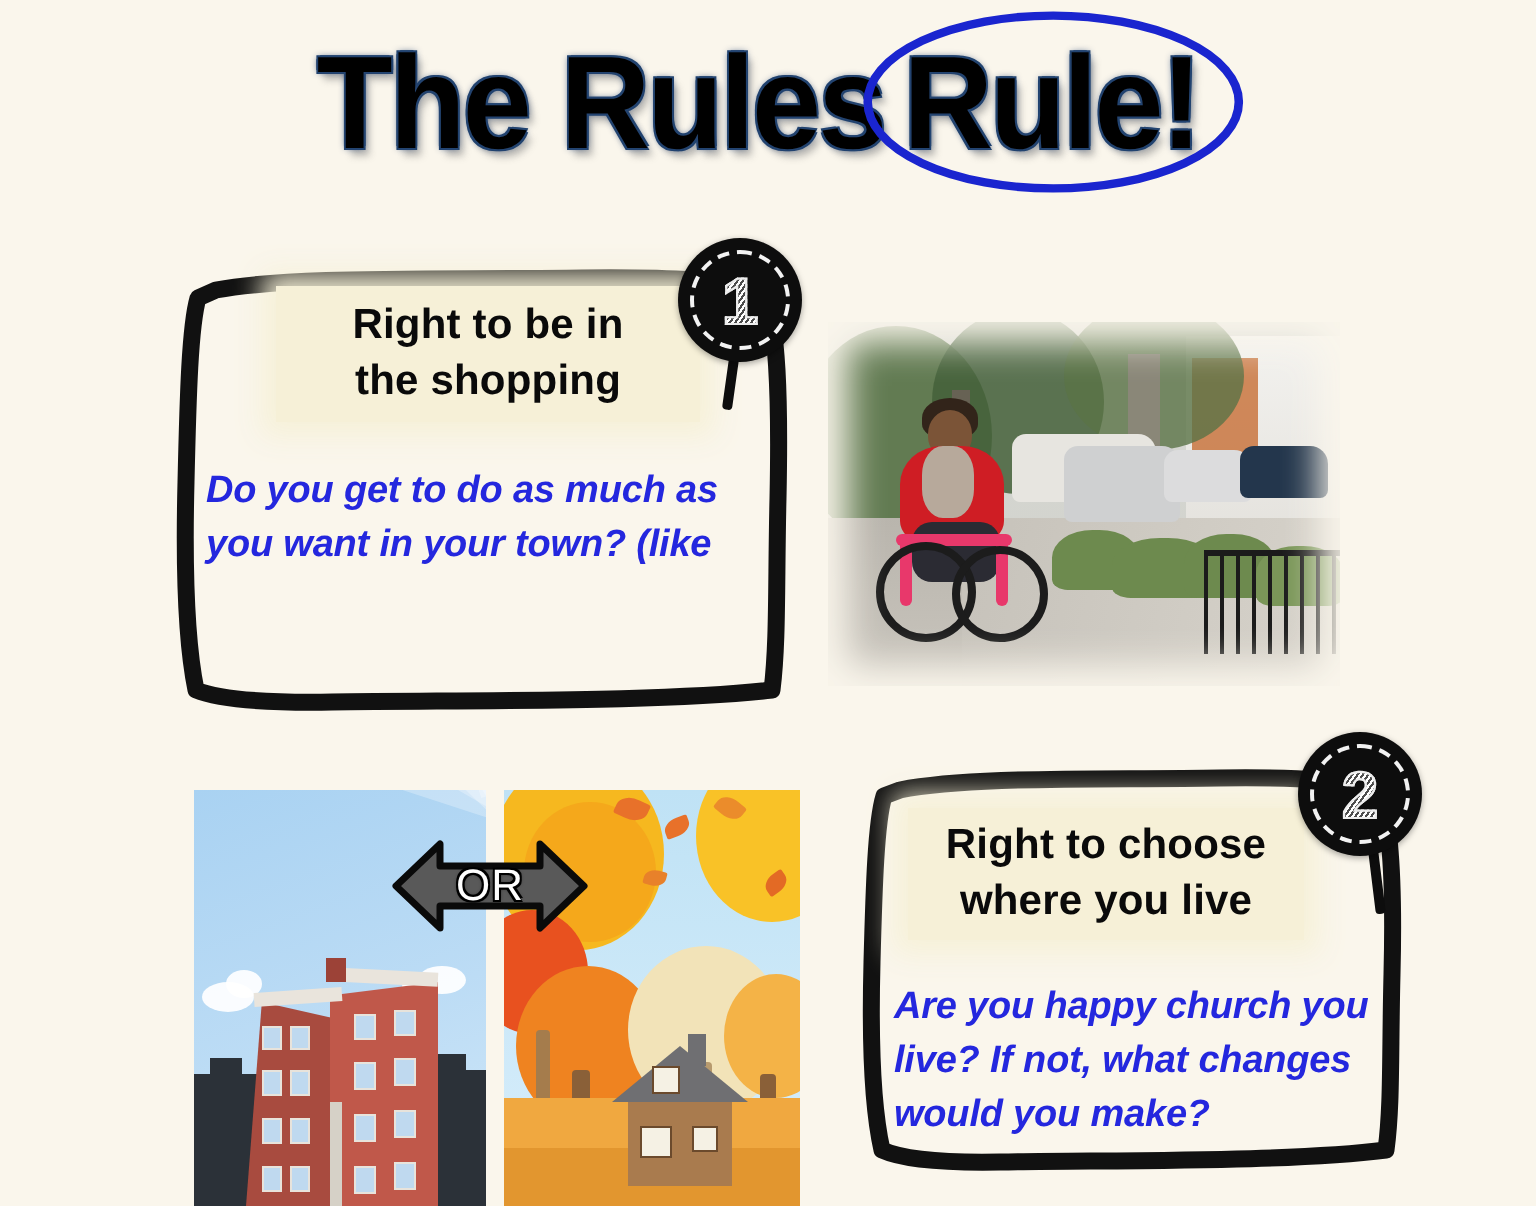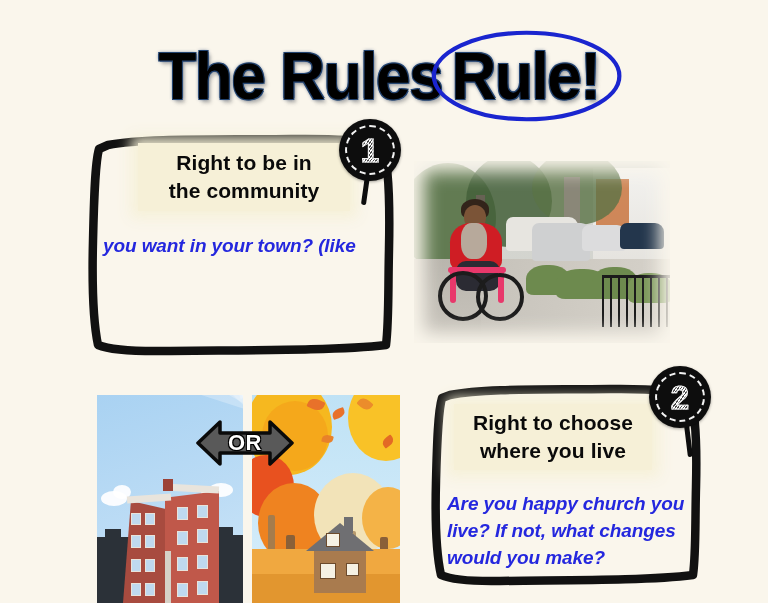--- a/index.html
+++ b/index.html
@@ -7,22 +7,22 @@
     width:768px;height:603px;
     background:#FAF6EC;
     font-family:"Liberation Sans", sans-serif;
     overflow:hidden;
     position:relative;
   }
   #slide{position:absolute;inset:0;width:768px;height:603px;}
 
   
   .title-wrap{
-    position:absolute;left:0;top:30px;width:768px;height:92px;
-    display:flex;align-items:center;justify-content:center;
+    position:absolute;left:0;top:18px;width:768px;height:92px;
+    display:flex;justify-content:center;
   }
   .title{
     position:relative;
     font-family:"Liberation Sans", sans-serif;
     font-weight:bold;
     font-size:66px;
     line-height:1;
     letter-spacing:-1.5px;
     color:#000000;
     white-space:nowrap;
@@ -162,21 +162,21 @@
      clip-path:polygon(50% 0,100% 100%,0 100%);}
   .house-win{position:absolute;background:#f5f1e4;border:1.5px solid #6b4a2c;}
   .house-chim{position:absolute;background:#6f6f72;}
 
   
   .or-arrow{position:absolute;display:flex;align-items:center;justify-content:center;}
   .or-arrow svg{position:absolute;left:0;top:0;}
   .or-label{
     position:relative;z-index:3;
     font-family:"Liberation Sans", sans-serif;
-    font-weight:bold;font-size:22px;color:#ffffff;
+    font-weight:normal;font-size:22px;color:#ffffff;
     text-shadow:0 0 2px #000,1px 1px 0 #000,-1px 1px 0 #000,1px -1px 0 #000,-1px -1px 0 #000;
     letter-spacing:.5px;
   }
 </style>
 </head>
 <body>
 
 <div id="slide">
 
   <div class="title-wrap">
@@ -189,24 +189,25 @@
 
   <div class="sketchbox" style="left:86px;top:131px;width:316px;height:232px;">
     <svg class="frame" width="316" height="232" viewBox="0 0 316 232">
       <path d="M22,14 C60,7 130,9 205,8 C250,7.5 278,9 296,15 C303,30 304,70 303,118
                C302,160 303,190 300,214 C250,220 150,219 80,220 C48,220.5 24,219 12,214
                C7,190 6,150 7,110 C8,66 9,32 13,18 Z" fill="none" stroke="#111111" stroke-width="8.5" stroke-linecap="round" stroke-linejoin="round"></path>
     </svg>
 
     <div class="plate" style="left:52px;top:12px;width:212px;height:68px;">
       <div class="ln">Right to be in</div>
-      <div class="ln">the community</div>
+      <div class="ln">the shopping</div>
     </div>
 
     <div class="qtext" style="left:17px;top:102px;width:290px;">
+      <div>Do you get to do as much as</div>
       <div>you want in your town? (like</div>
     </div>
   </div>
 
   <div class="badge-stem" style="left:363px;top:175px;height:30px;transform:rotate(8deg);"></div>
   <div class="badge" style="left:339px;top:119px;">
     <span class="num">1</span>
   </div>
 
   <div class="photo" style="left:414px;top:161px;width:256px;height:182px;">

